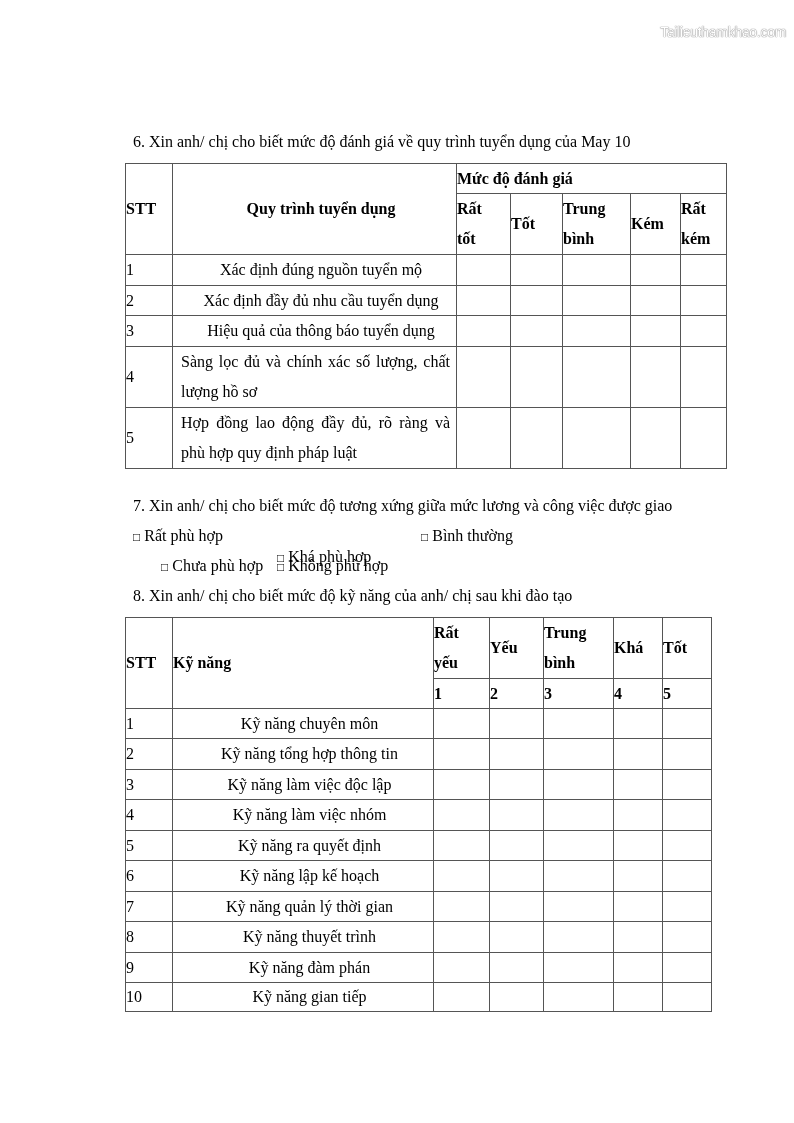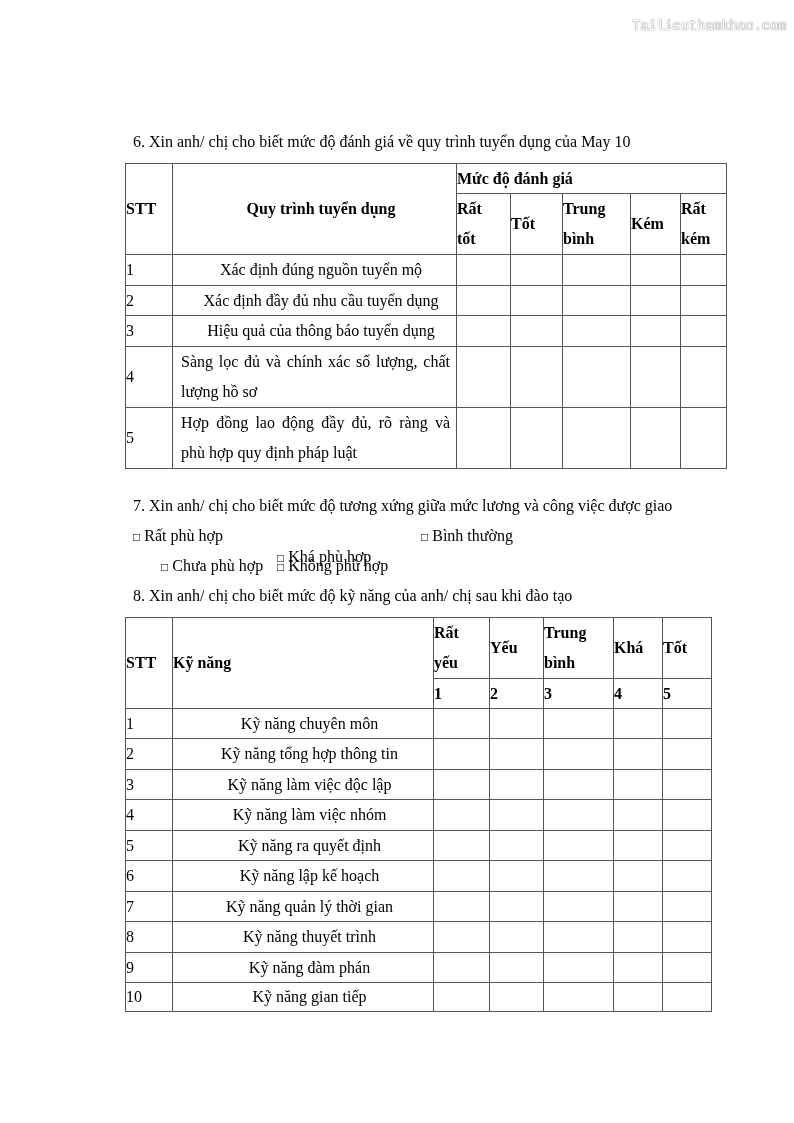--- a/index.html
+++ b/index.html
@@ -1,22 +1,22 @@
 <!DOCTYPE html>
 <html><head>
 <meta charset="utf-8">
 <style>
   html, body { margin: 0; padding: 0; }
   body {
     width: 794px; height: 1123px; background: #ffffff; position: relative;
     font-family: "Liberation Serif", "DejaVu Serif", serif; color: #000; overflow: hidden;
   }
   .watermark {
-    position: absolute; top: 18px; right: 8px;
-    font-family: Liberation Mono, monospace;
+    position: absolute; top: 24px; right: 8px;
+    font-family: Liberation Sans, sans-serif;
     font-size: 14px; color: #fff;
     text-shadow: 0 0 1px #777, 0 0 1px #777;
     letter-spacing: -0.3px;
   }
   .q { position: absolute; font-size: 16px; white-space: nowrap; text-align: right; }
   table { position: absolute; border-collapse: collapse; table-layout: fixed; font-size: 16px; }
   td, th { border: 1px solid #555; padding: 0; }
   th { font-weight: bold; }
   .c { text-align: left; margin-top: 23px; }
   .l { text-align: center; padding-left: 13px; }

